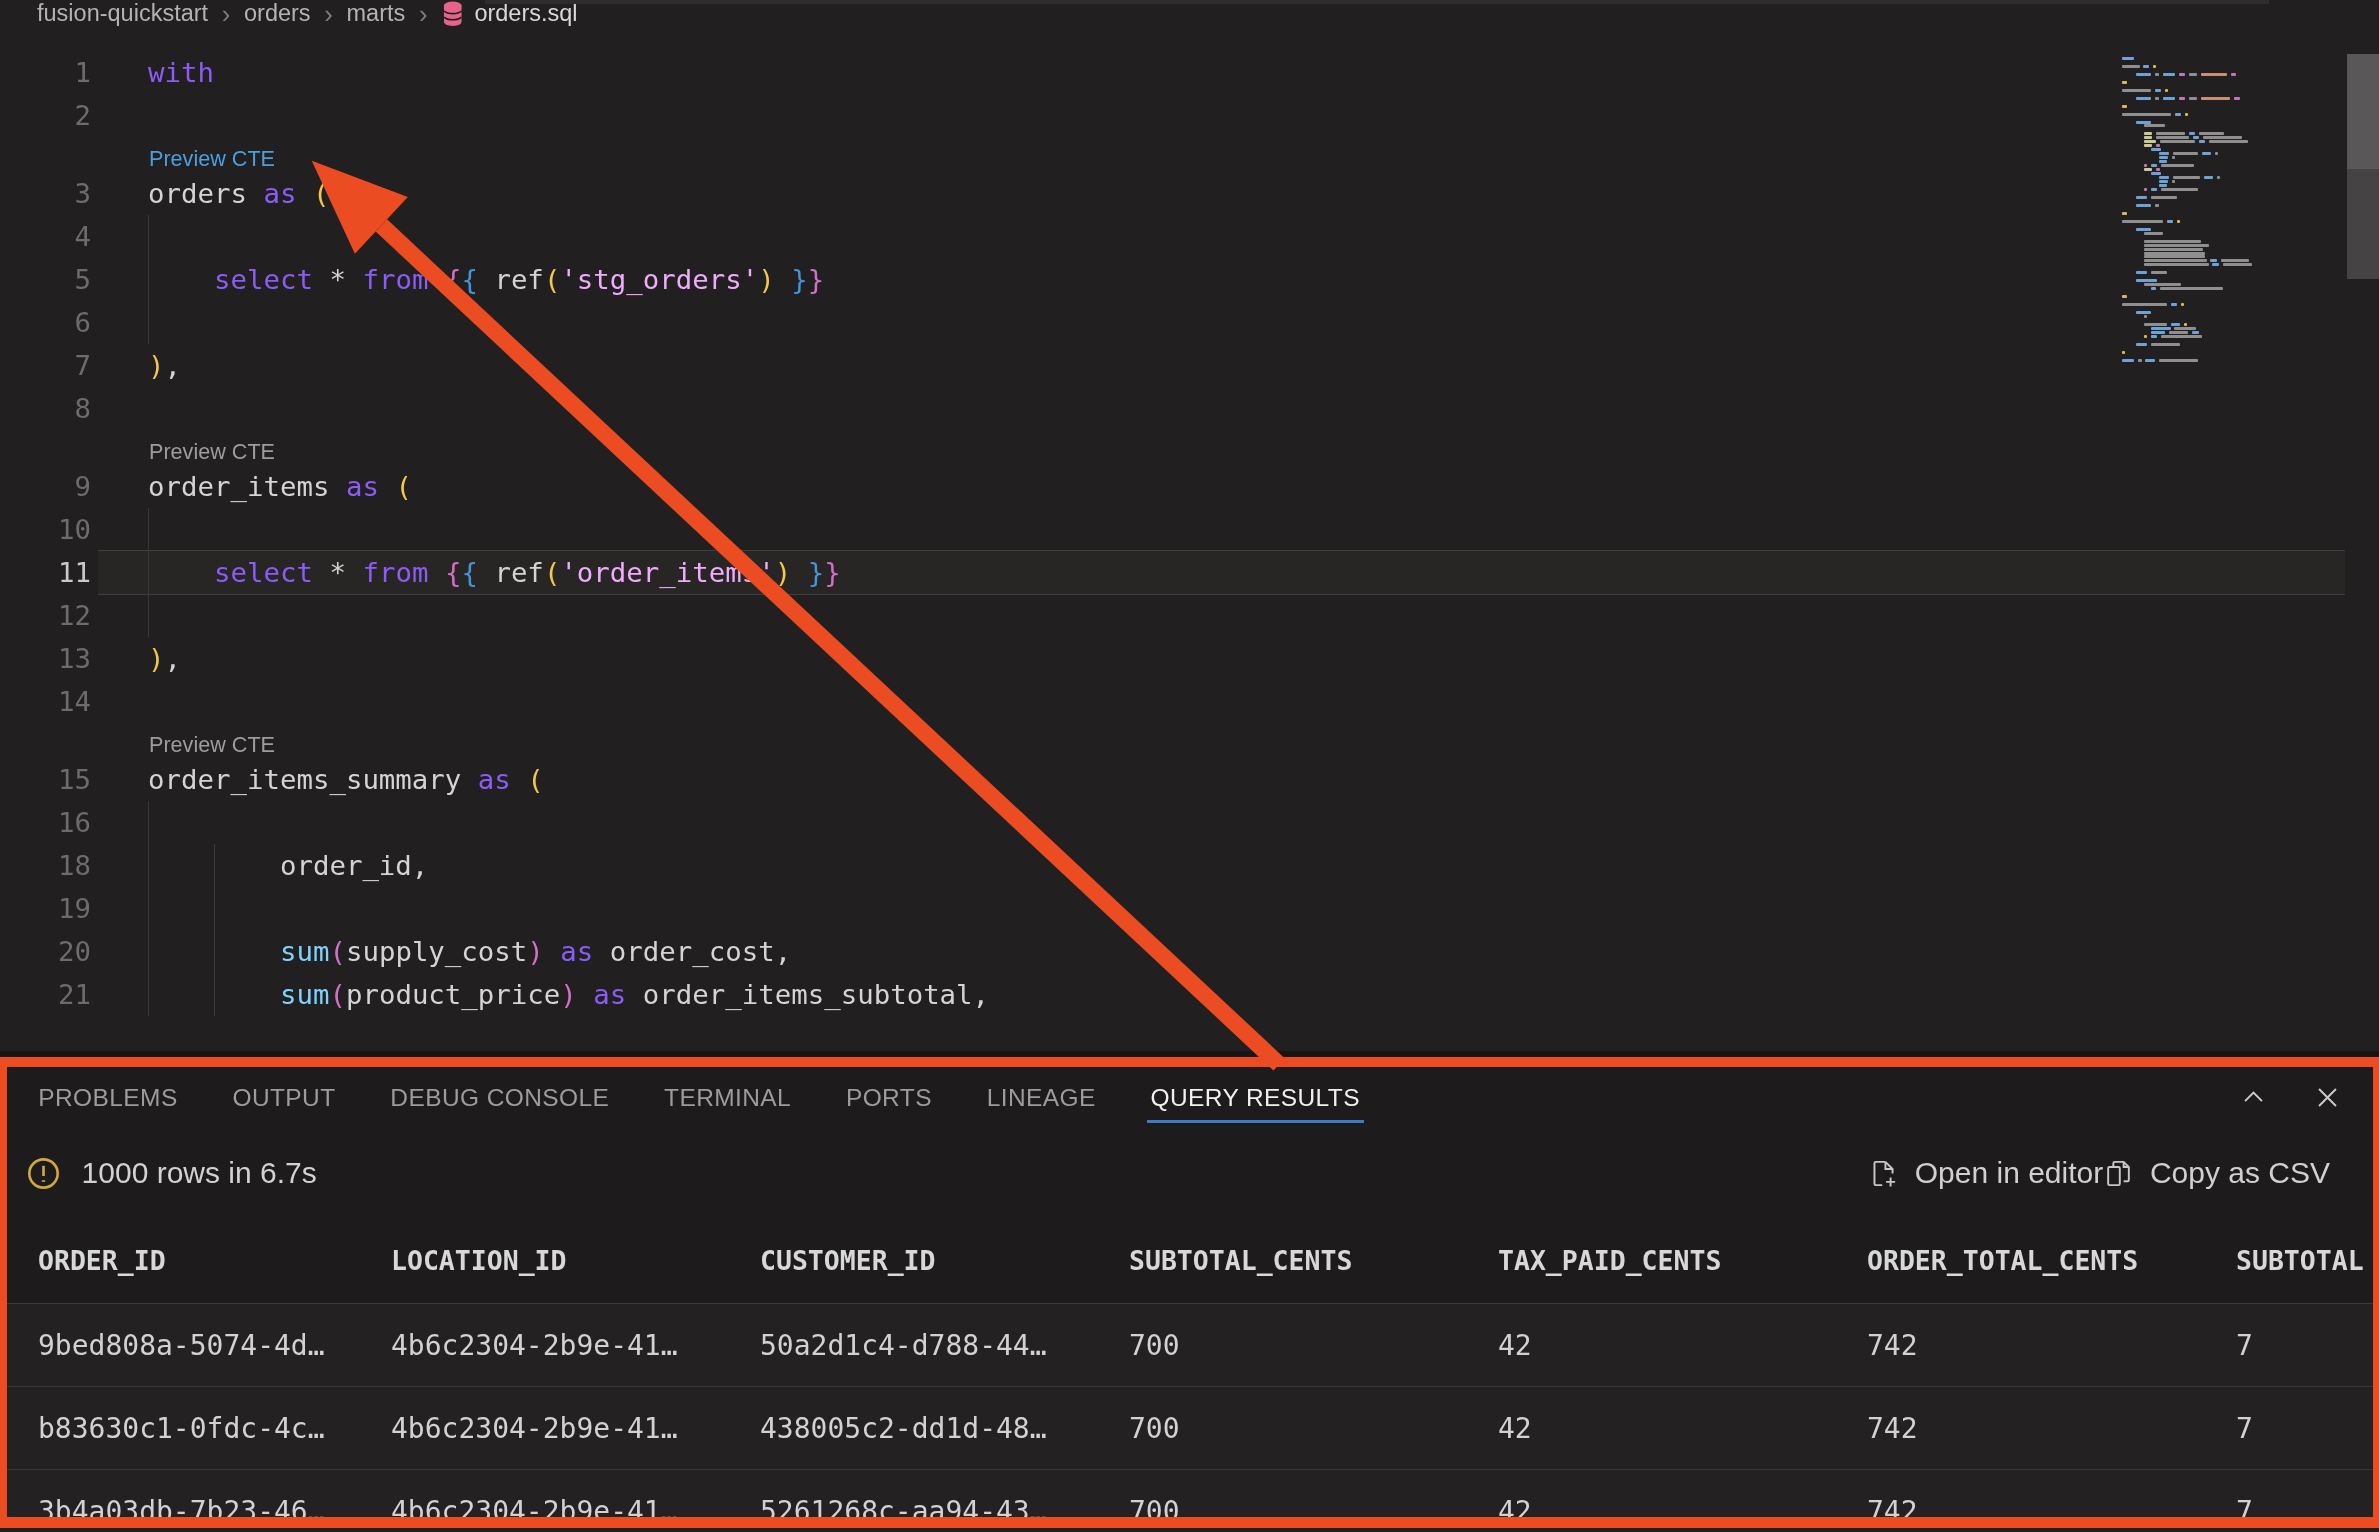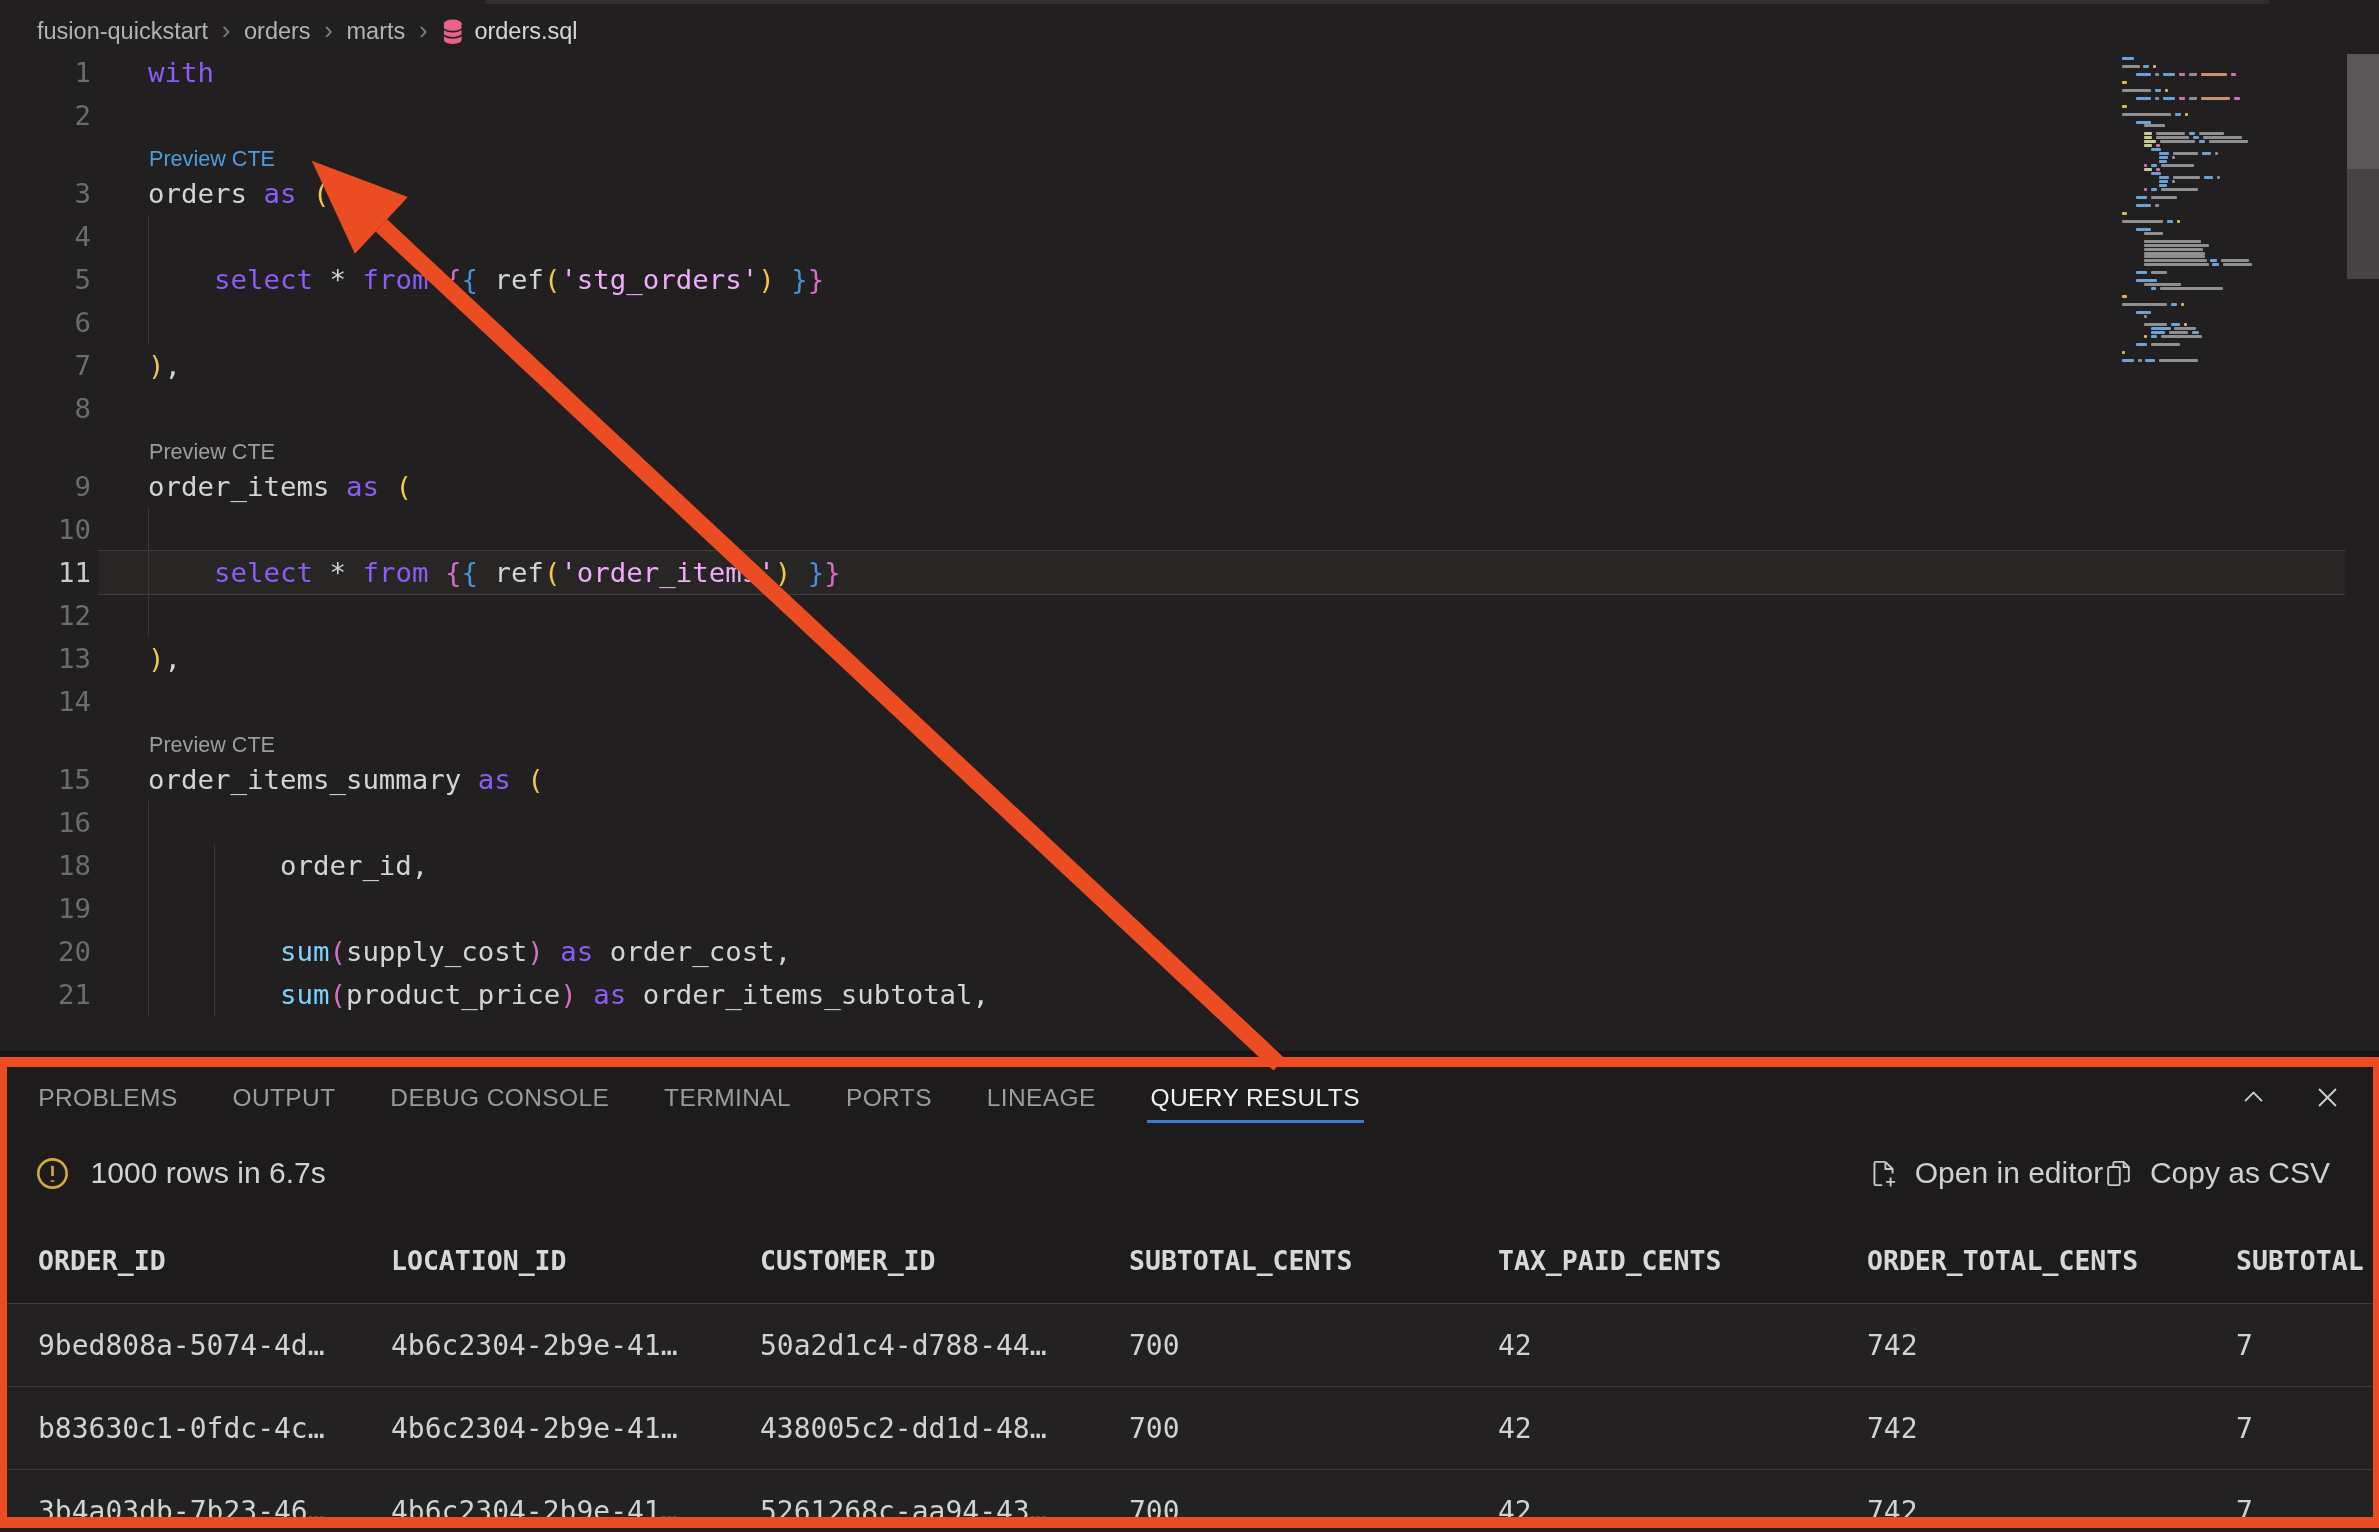--- a/index.html
+++ b/index.html
@@ -1,21 +1,21 @@
 <!DOCTYPE html>
 <html><head>
 <meta charset="utf-8">
 <style>
   * { margin:0; padding:0; box-sizing:border-box; }
   html,body { width:2380px; height:1533px; overflow:hidden; background:#201e1e; font-family:"Liberation Sans", sans-serif; }
 
   
   .editor { position:absolute; left:0; top:0; width:2380px; height:1057px; background:#211f1f; overflow:hidden; }
   .top-strip { position:absolute; left:485px; top:0; width:1784px; height:3.9px; background:#2f2d2d; }
-  .breadcrumb { height:45px; display:flex; align-items:flex-end; padding-left:37px; font-size:23.5px; color:#b3b3b3; gap:13.7px; }
+  .breadcrumb { height:45px; display:flex; align-items:flex-start; padding-left:37px; font-size:23.5px; color:#b3b3b3; gap:13.7px; }
   .crumb { color:#b3b3b3; }
   .crumb-sep { color:#7d7d7d; font-size:25.5px; }
   .crumb-file { color:#d8d8d8; display:flex; align-items:center; gap:9.8px; }
   .db-icon { display:inline-block; }
 
   .code-area { position:relative; padding-top:5.9px; }
   .code-row { position:relative; display:flex; height:43px; align-items:center; font-family:"DejaVu Sans Mono", monospace; font-size:27.4px; color:#d4d4d4; }
   .code-row .gutter { position:relative; z-index:2; flex:none; width:91px; text-align:right; color:#6c6c6c; }
   .code-row .code { position:relative; z-index:2; white-space:pre; padding-left:57px; }
   .code-row.active .gutter { color:#c9c9c9; }
@@ -43,21 +43,21 @@
   .panel { position:absolute; left:0; top:1057px; width:2380px; height:471px; background:#1d1b1b;
            border:7.8px solid #ec4c22; border-top-width:10.8px; border-bottom-width:11.8px;
            box-shadow:0 -5.9px 0 0 #161515; overflow:hidden; z-index:40; }
   .tabs { height:61px; display:flex; align-items:stretch; padding-left:3.9px; position:relative; }
   .tab { padding:0 27.4px; display:flex; align-items:center; font-size:24.5px; letter-spacing:0.4px; color:#9c9c9c; cursor:pointer; position:relative; }
   .tab.active { color:#f0f0f0; }
   .tab.active::after { content:''; position:absolute; left:23.5px; right:23.5px; bottom:4.9px; height:2.9px; background:#3d7bc8; }
   .tab-actions { position:absolute; right:29px; top:0; height:61px; display:flex; align-items:center; gap:41px; }
   .icon-btn { width:33px; height:33px; display:flex; align-items:center; justify-content:center; cursor:pointer; }
 
-  .statusbar { height:90px; display:flex; align-items:center; justify-content:space-between; padding:0 43px 0 27px; }
+  .statusbar { height:90px; display:flex; align-items:center; justify-content:space-between; padding:0 43px 0 18px; }
   .status-left { display:flex; align-items:center; gap:19.6px; font-size:30px; color:#d2d2d2; }
   .status-actions { display:flex; align-items:center; }
   .panel-action { display:flex; align-items:center; gap:15.7px; font-size:30px; color:#d0d0d0; cursor:pointer; }
 
   .grid { font-family:"DejaVu Sans Mono", monospace; }
   .grid-header, .grid-row { display:grid; grid-template-columns:353px 369px 369px 369px 369px 369px 1fr;
       padding-left:31px; align-items:center; border-bottom:1px solid #3b3939; }
   .grid-header { height:86px; font-weight:bold; font-size:26.5px; color:#d8d8d8; }
   .grid-row { height:83px; font-size:28px; color:#d2d2d2; background:#232121; }
 </style>

